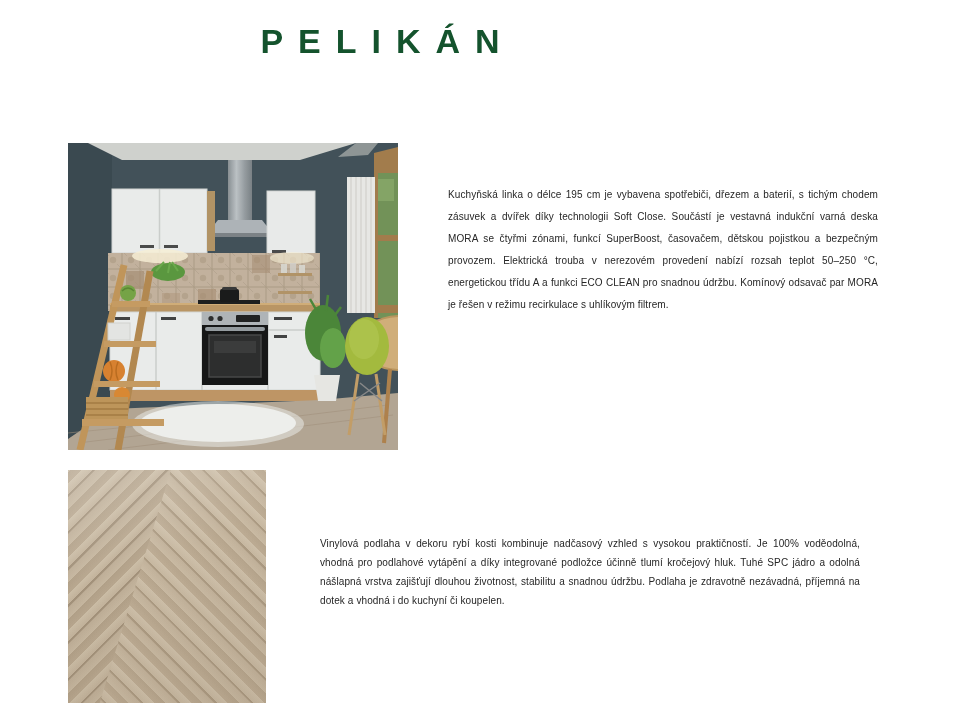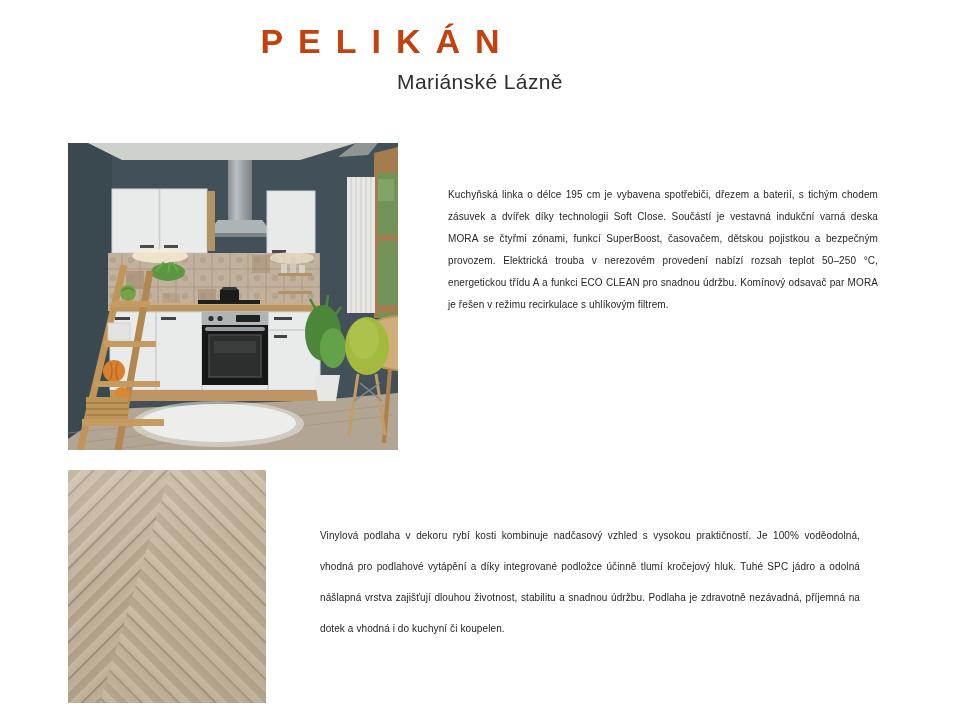--- a/index.html
+++ b/index.html
@@ -3,21 +3,21 @@
 <meta charset="utf-8">
 <style>
   html,body{margin:0;padding:0;background:#ffffff;}
   .page{
     position:relative;width:960px;height:720px;background:#ffffff;
     font-family:"Liberation Sans","DejaVu Sans",sans-serif;overflow:hidden;
   }
   
   .brand-title{
     position:absolute;top:22px;left:0;width:760px;text-align:center;
-    font-size:34px;font-weight:700;letter-spacing:15px;color:#c2410c;
+    font-size:34px;font-weight:700;letter-spacing:15px;color:#14532d;
     text-indent:15px; 
   }
   .brand-subtitle{
     position:absolute;top:70px;left:0;width:960px;text-align:center;
     font-size:21px;font-weight:500;color:#2e2e2e;letter-spacing:0.4px;
   }
   
   .photo{position:absolute;overflow:hidden;}
   .kitchen-photo{left:68px;top:143px;width:330px;height:307px;}
   .floor-photo{left:68px;top:470px;width:198px;height:233px;background:#c3b49e;}
@@ -37,29 +37,28 @@
   }
   .herring-sheen{
     background:linear-gradient(160deg,rgba(255,255,255,.22) 0%,rgba(255,255,255,0) 40%,rgba(120,100,75,.12) 100%);
   }
   
   .body-text{
     position:absolute;color:#262626;font-size:10px;line-height:22px;
     text-align:justify;letter-spacing:0.1px;
   }
   .kitchen-text{left:448px;top:184px;width:430px;}
-  .floor-text{left:320px;top:520px;width:540px;line-height:31px;}
+  .floor-text{left:320px;top:534px;width:540px;line-height:19px;}
 </style>
 </head>
 <body>
 
 <div class="page">
 
   <div class="brand-title">PELIKÁN</div>
-  <div class="brand-subtitle">Mariánské Lázně</div>
 
   <div class="photo kitchen-photo">
     <svg width="330" height="307" viewBox="0 0 330 307">
       <defs>
         <pattern id="tilePat" width="18" height="18" patternUnits="userSpaceOnUse">
           <rect width="18" height="18" fill="#c9b7a2"></rect>
           <rect width="18" height="18" fill="none" stroke="#b2a089" stroke-width="1"></rect>
           <circle cx="9" cy="9" r="3.2" fill="#ab967c" opacity="0.45"></circle>
           <path d="M0 0L5 5M18 18L13 13" stroke="#b2a089" stroke-width="1" opacity="0.5"></path>
         </pattern>

